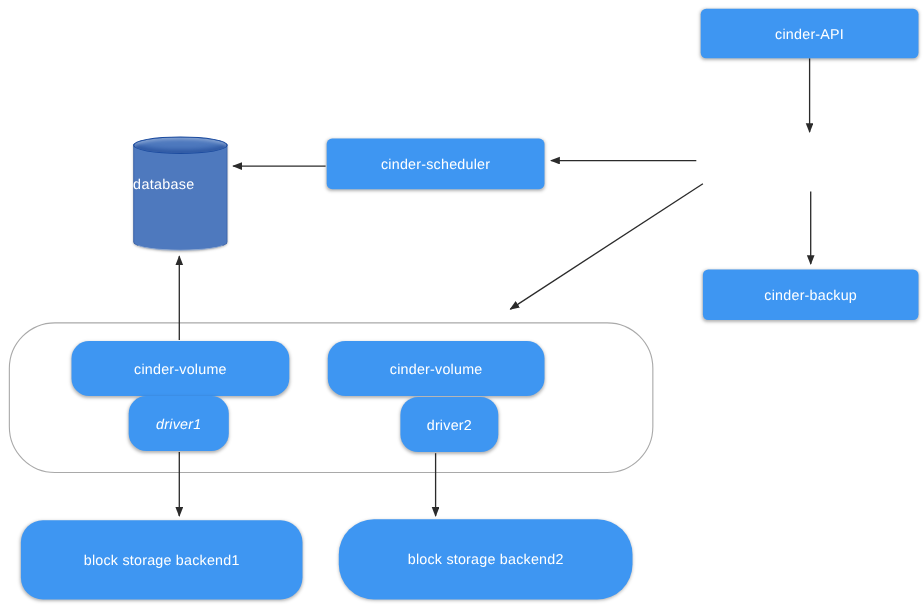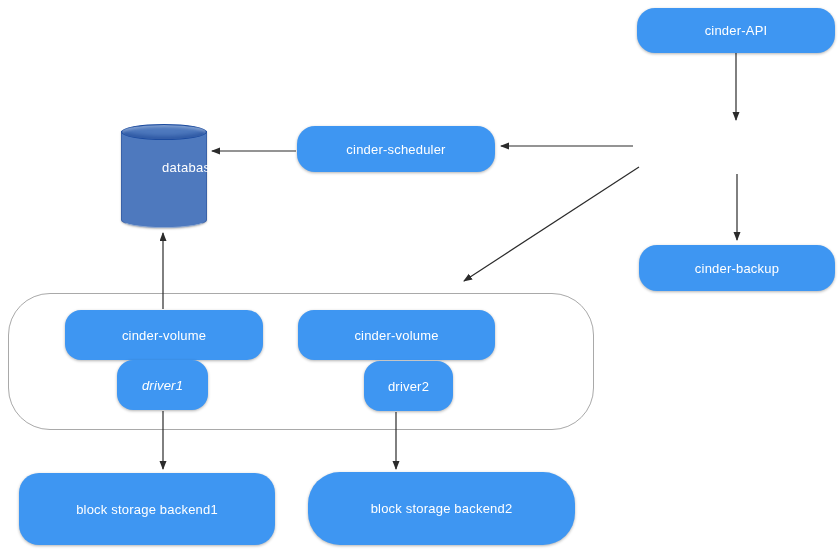--- a/index.html
+++ b/index.html
@@ -16,21 +16,21 @@
     font-family:"Liberation Sans", sans-serif;
   }
   .edges{position:absolute;left:0;top:0;width:839px;height:550px;pointer-events:none;}
   .edges line{stroke:var(--arrow);stroke-width:1.2;}
   .node{
     position:absolute;display:flex;align-items:center;justify-content:center;
     background:var(--node-blue);color:var(--text-white);
     font-size:13px;letter-spacing:.2px;
     box-shadow:0 1px 3px rgba(0,0,0,0.30);
   }
-  .pill{border-radius:18px;}
+  .pill{border-radius:5px;}
   .n-cinder-api   {left:637px;top:8px;  width:198px;height:45px;}
   .n-queue        {left:637px;top:126px;width:198px;height:46px;}
   .n-scheduler    {left:297px;top:126px;width:198px;height:46px;}
   .n-backup       {left:639px;top:245px;width:196px;height:46px;}
   .n-volume1      {left:65px; top:310px;width:198px;height:50px;border-radius:16px;}
   .n-volume2      {left:298px;top:310px;width:197px;height:50px;border-radius:16px;}
   .n-driver1      {left:117px;top:360px;width:91px; height:50px;border-radius:16px;font-style:italic;}
   .n-driver2      {left:364px;top:361px;width:89px; height:50px;border-radius:16px;}
   .n-backend1     {left:19px; top:473px;width:256px;height:72px;border-radius:20px;}
   .n-backend2     {left:308px;top:472px;width:267px;height:73px;border-radius:32px;}
@@ -50,21 +50,21 @@
   }
   .cyl-top{
     position:absolute;left:0;right:0;top:0;height:14px;
     background:var(--database-blue);
     border:1px solid var(--database-rim);
     border-radius:50%;
     box-shadow:inset 0 2px 3px rgba(255,255,255,0.30), inset 0 -3px 4px rgba(18,60,140,0.55);
   }
   .cyl-label{
     position:absolute;left:0;right:0;top:36px;text-align:left;
-    color:var(--text-white);font-size:13px;letter-spacing:.3px;padding-left:41px;
+    color:var(--text-white);font-size:13px;letter-spacing:.3px;
   }
 </style>
 </head>
 <body>
 
 <div class="canvas">
 
   <div class="group-box"></div>
 
   <svg class="edges" viewBox="0 0 839 550">

